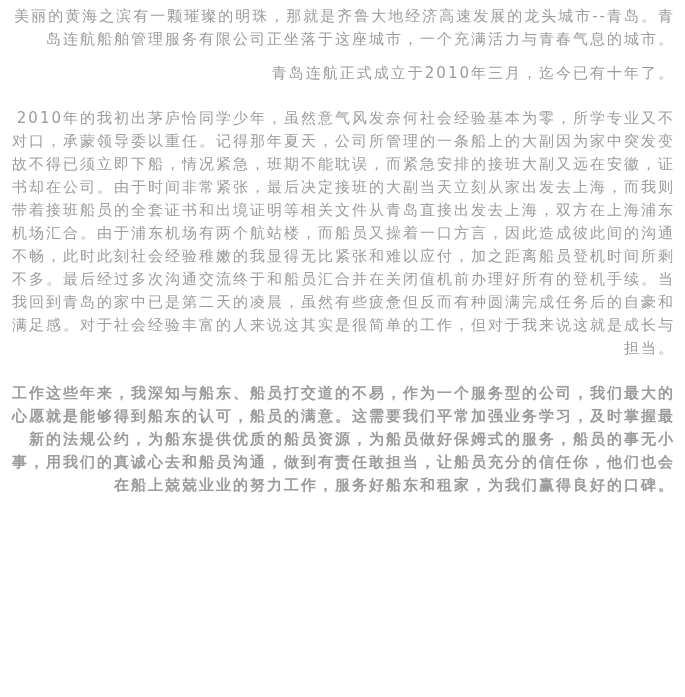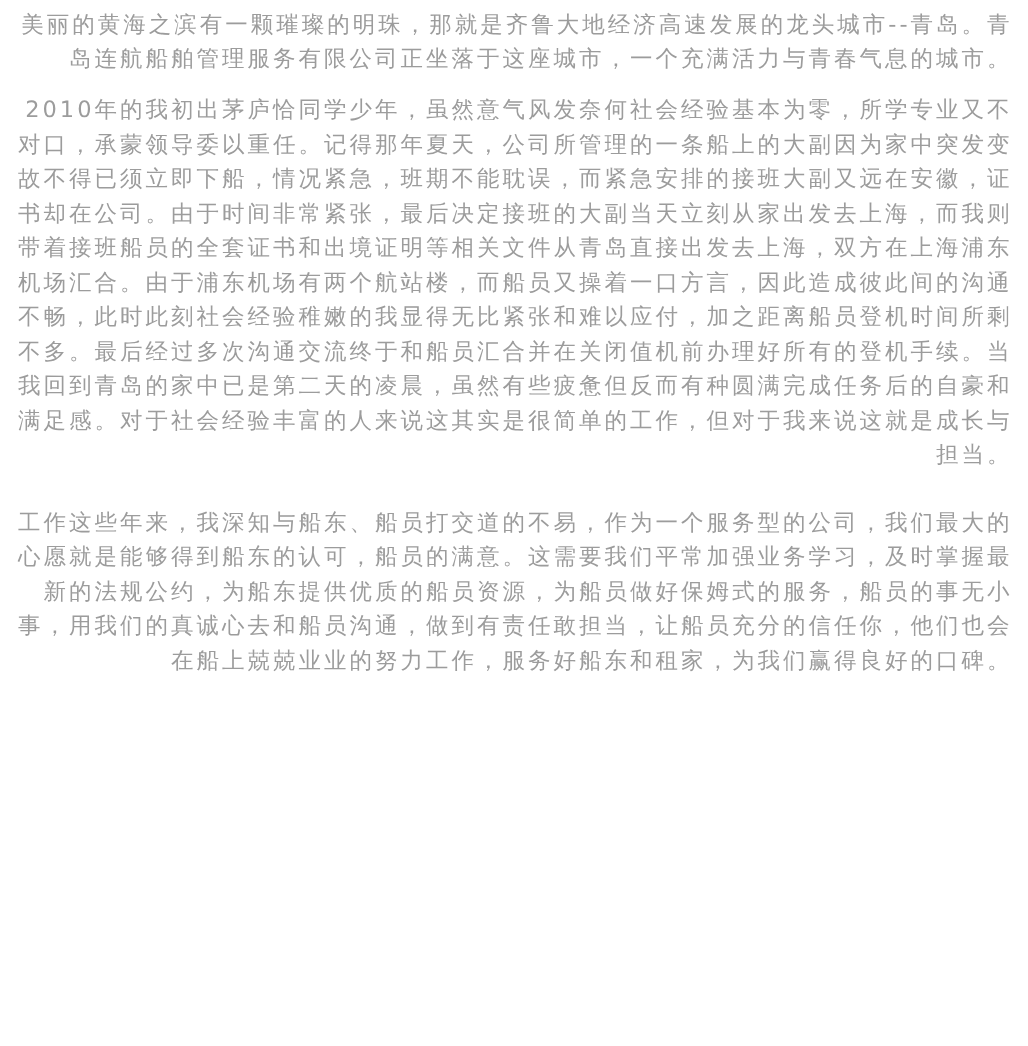--- a/index.html
+++ b/index.html
@@ -29,22 +29,24 @@
     overflow: hidden;
   }
   .document-page p {
     margin: 0 0 22px 0;
   }
   .document-page p.tight {
     margin-bottom: 11px;
   }
   .document-page p.last {
     margin-bottom: 0;
+    font-weight: bold;
   }
 </style>
 </head>
 <body>
 
 <div class="document-page">
   <p class="tight">美丽的黄海之滨有一颗璀璨的明珠，那就是齐鲁大地经济高速发展的龙头城市--青岛。青岛连航船舶管理服务有限公司正坐落于这座城市，一个充满活力与青春气息的城市。</p>
+  <p>青岛连航正式成立于2010年三月，迄今已有十年了。</p>
   <p>2010年的我初出茅庐恰同学少年，虽然意气风发奈何社会经验基本为零，所学专业又不对口，承蒙领导委以重任。记得那年夏天，公司所管理的一条船上的大副因为家中突发变故不得已须立即下船，情况紧急，班期不能耽误，而紧急安排的接班大副又远在安徽，证书却在公司。由于时间非常紧张，最后决定接班的大副当天立刻从家出发去上海，而我则带着接班船员的全套证书和出境证明等相关文件从青岛直接出发去上海，双方在上海浦东机场汇合。由于浦东机场有两个航站楼，而船员又操着一口方言，因此造成彼此间的沟通不畅，此时此刻社会经验稚嫩的我显得无比紧张和难以应付，加之距离船员登机时间所剩不多。最后经过多次沟通交流终于和船员汇合并在关闭值机前办理好所有的登机手续。当我回到青岛的家中已是第二天的凌晨，虽然有些疲惫但反而有种圆满完成任务后的自豪和满足感。对于社会经验丰富的人来说这其实是很简单的工作，但对于我来说这就是成长与担当。</p>
   <p class="last">工作这些年来，我深知与船东、船员打交道的不易，作为一个服务型的公司，我们最大的心愿就是能够得到船东的认可，船员的满意。这需要我们平常加强业务学习，及时掌握最新的法规公约，为船东提供优质的船员资源，为船员做好保姆式的服务，船员的事无小事，用我们的真诚心去和船员沟通，做到有责任敢担当，让船员充分的信任你，他们也会在船上兢兢业业的努力工作，服务好船东和租家，为我们赢得良好的口碑。</p>
 </div>
 
 </body></html>

